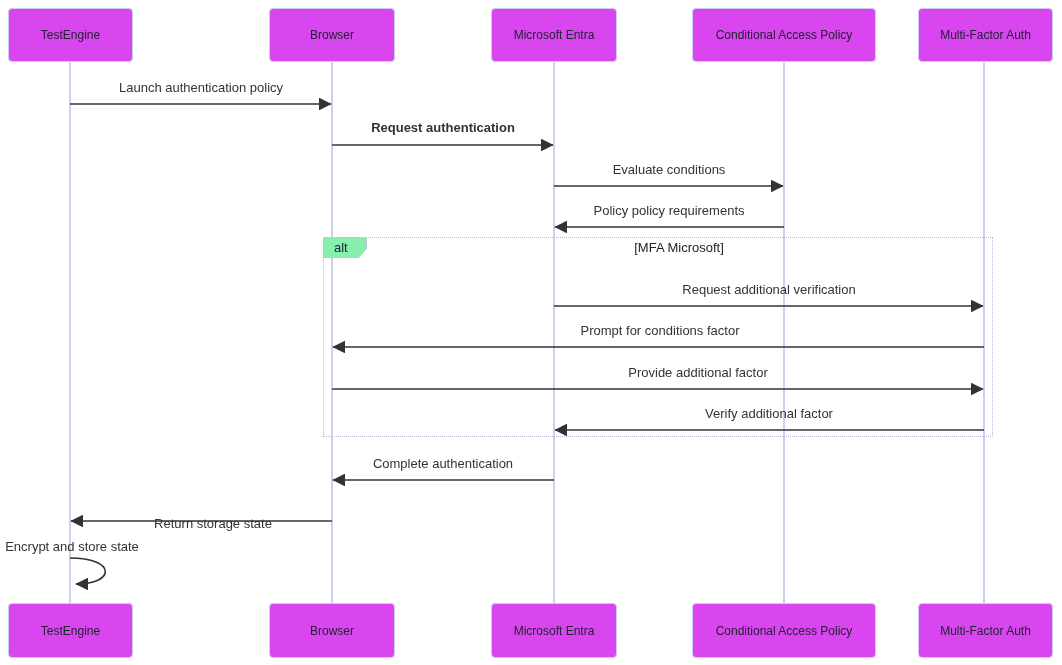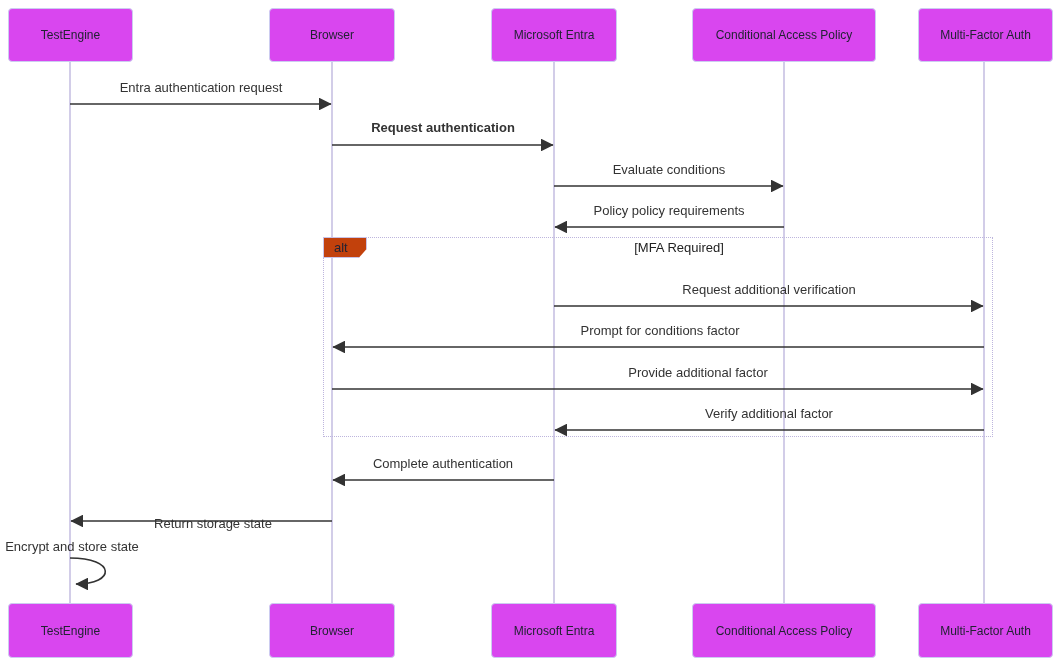--- a/index.html
+++ b/index.html
@@ -55,21 +55,21 @@
     height: 200px;
     border: 1px dotted #bdb5dd;
     box-sizing: border-box;
   }
   #alt-label {
     position: absolute;
     left: -1px;
     top: -1px;
     width: 44px;
     height: 21px;
-    background: #c2410c;
+    background: #86efac;
     border: 1px solid #c9c2e6;
     box-sizing: border-box;
     clip-path: polygon(0 0, 100% 0, 100% 55%, 81% 100%, 0 100%);
     font-size: 13px;
     color: #222233;
     display: flex;
     align-items: center;
     padding-left: 10px;
     box-sizing: border-box;
   }
@@ -110,24 +110,24 @@
     <line x1="332" y1="389" x2="983" y2="389" stroke="#333333" stroke-width="1.6" marker-end="url(#arrowhead)"></line>
     <line x1="984" y1="430" x2="555" y2="430" stroke="#333333" stroke-width="1.6" marker-end="url(#arrowhead)"></line>
     <line x1="554" y1="480" x2="333" y2="480" stroke="#333333" stroke-width="1.6" marker-end="url(#arrowhead)"></line>
     <line x1="332" y1="521" x2="71" y2="521" stroke="#333333" stroke-width="1.6" marker-end="url(#arrowhead)"></line>
 
     <path d="M 70 558 C 116 558, 116 584, 76 584" fill="none" stroke="#333333" stroke-width="1.6" marker-end="url(#arrowhead)"></path>
   </svg>
 
   <div id="alt-frame">
     <div id="alt-label">alt</div>
-    <div id="alt-condition">[MFA Required]</div>
+    <div id="alt-condition">[MFA Microsoft]</div>
   </div>
 
-  <div class="msg" style="left:201px; top:80px;">Entra authentication request</div>
+  <div class="msg" style="left:201px; top:80px;">Launch authentication policy</div>
   <div class="msg" style="left:443px; top:120px;font-weight:bold;">Request authentication</div>
   <div class="msg" style="left:669px; top:162px;">Evaluate conditions</div>
   <div class="msg" style="left:669px; top:203px;">Policy policy requirements</div>
   <div class="msg" style="left:769px; top:282px;">Request additional verification</div>
   <div class="msg" style="left:660px; top:323px;">Prompt for conditions factor</div>
   <div class="msg" style="left:660px; top:365px;margin-left:38px;">Provide additional factor</div>
   <div class="msg" style="left:769px; top:406px;">Verify additional factor</div>
   <div class="msg" style="left:443px; top:456px;">Complete authentication</div>
   <div class="msg" style="left:201px; top:516px;margin-left:12px;">Return storage state</div>
   <div class="msg-left" style="left:72px; top:539px;">Encrypt and store state</div>

